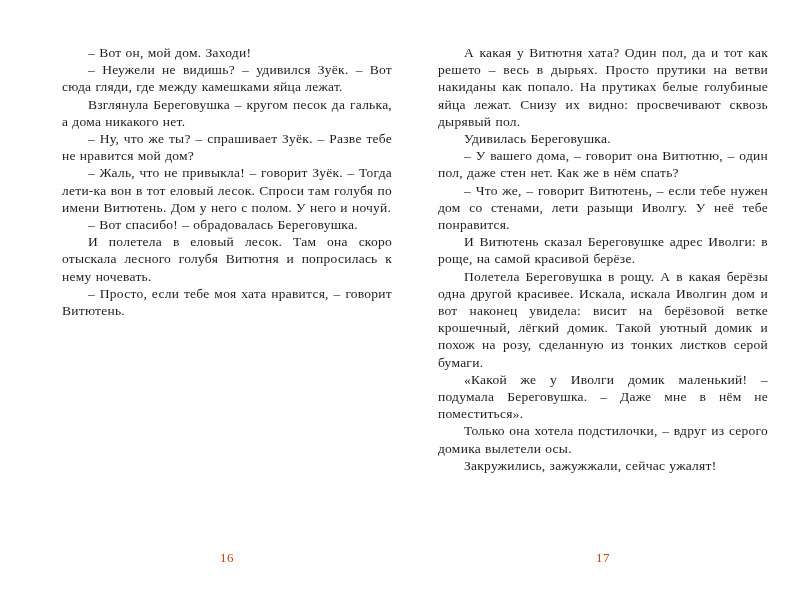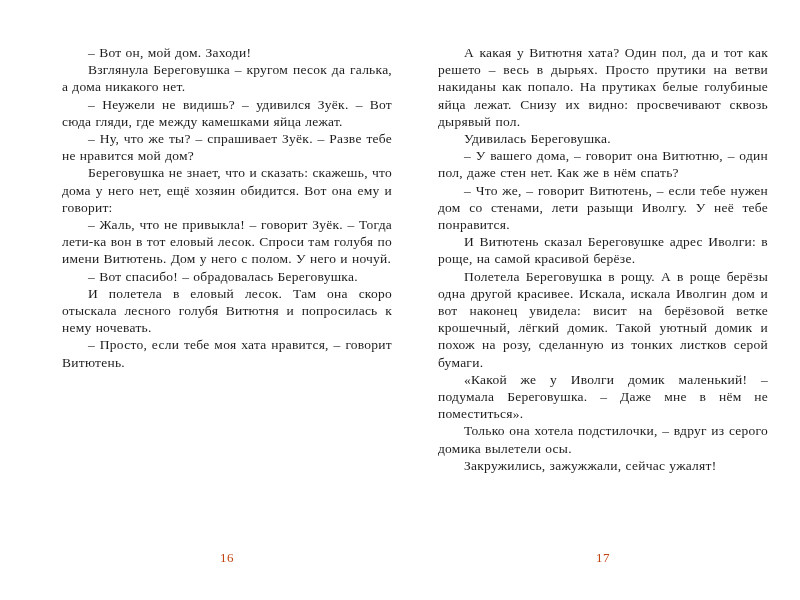--- a/index.html
+++ b/index.html
@@ -55,40 +55,39 @@
     }
   </style>
 </head>
 <body>
 
 <div class="spread">
 
   <div class="page">
     <div class="page-text">
         <p>– Вот он, мой дом. Заходи!</p>
+        <p>– Неужели не видишь? – удивился Зуёк. – Вот сюда гляди, где между камешками яйца лежат.</p>
         <p>Взглянула Береговушка – кругом песок да галька, а дома никакого нет.</p>
-        <p>– Неужели не видишь? – удивился Зуёк. – Вот сюда гляди, где между камешками яйца лежат.</p>
         <p>– Ну, что же ты? – спрашивает Зуёк. – Разве тебе не нравится мой дом?</p>
-        <p>Береговушка не знает, что и сказать: скажешь, что дома у него нет, ещё хозяин обидится. Вот она ему и говорит:</p>
         <p>– Жаль, что не привыкла! – говорит Зуёк. – Тогда лети-ка вон в тот еловый лесок. Спроси там голубя по имени Витютень. Дом у него с полом. У него и ночуй.</p>
         <p>– Вот спасибо! – обрадовалась Береговушка.</p>
         <p>И полетела в еловый лесок. Там она скоро отыскала лесного голубя Витютня и попросилась к нему ночевать.</p>
         <p>– Просто, если тебе моя хата нравится, – говорит Витютень.</p>
       </div>
     <div class="page-number">16</div>
   </div>
 
   <div class="page">
     <div class="page-text">
         <p>А какая у Витютня хата? Один пол, да и тот как решето – весь в дырьях. Просто прутики на ветви накиданы как попало. На прутиках белые голубиные яйца лежат. Снизу их видно: просвечивают сквозь дырявый пол.</p>
         <p>Удивилась Береговушка.</p>
         <p>– У вашего дома, – говорит она Витютню, – один пол, даже стен нет. Как же в нём спать?</p>
         <p>– Что же, – говорит Витютень, – если тебе нужен дом со стенами, лети разыщи Иволгу. У неё тебе понравится.</p>
         <p>И Витютень сказал Береговушке адрес Иволги: в роще, на самой красивой берёзе.</p>
-        <p>Полетела Береговушка в рощу. А в роще берёзы одна другой красивее. Искала, искала Иволгин дом и вот наконец увидела: висит на берёзовой ветке крошечный, лёгкий домик. Такой уютный домик и похож на розу, сделанную из тонких листков серой бумаги.</p>
+        <p>Полетела Береговушка в рощу. А в какая берёзы одна другой красивее. Искала, искала Иволгин дом и вот наконец увидела: висит на берёзовой ветке крошечный, лёгкий домик. Такой уютный домик и похож на розу, сделанную из тонких листков серой бумаги.</p>
         <p>«Какой же у Иволги домик маленький! – подумала Береговушка. – Даже мне в нём не поместиться».</p>
         <p>Только она хотела подстилочки, – вдруг из серого домика вылетели осы.</p>
         <p>Закружились, зажужжали, сейчас ужалят!</p>
       </div>
     <div class="page-number">17</div>
   </div>
 
 </div>
 
 </body></html>

